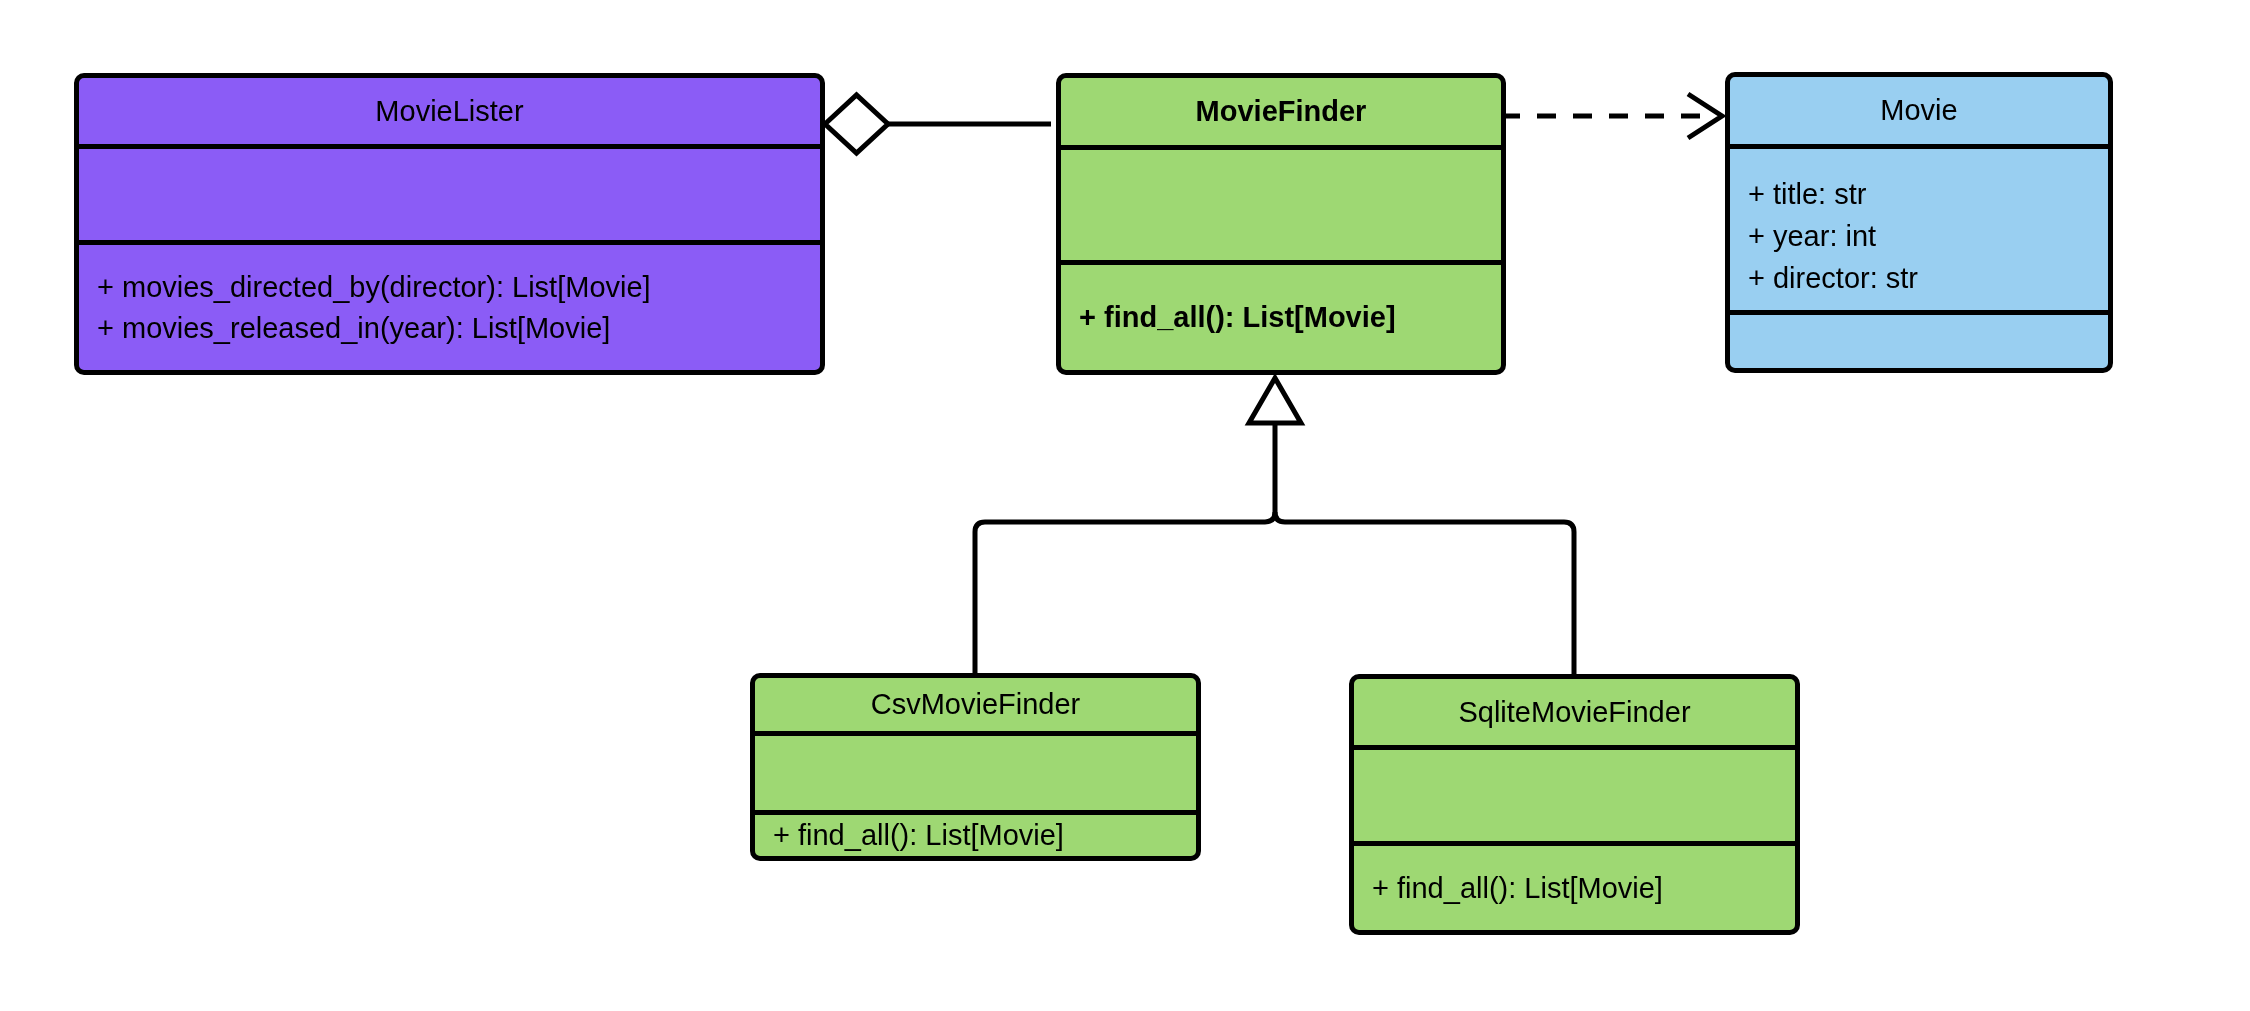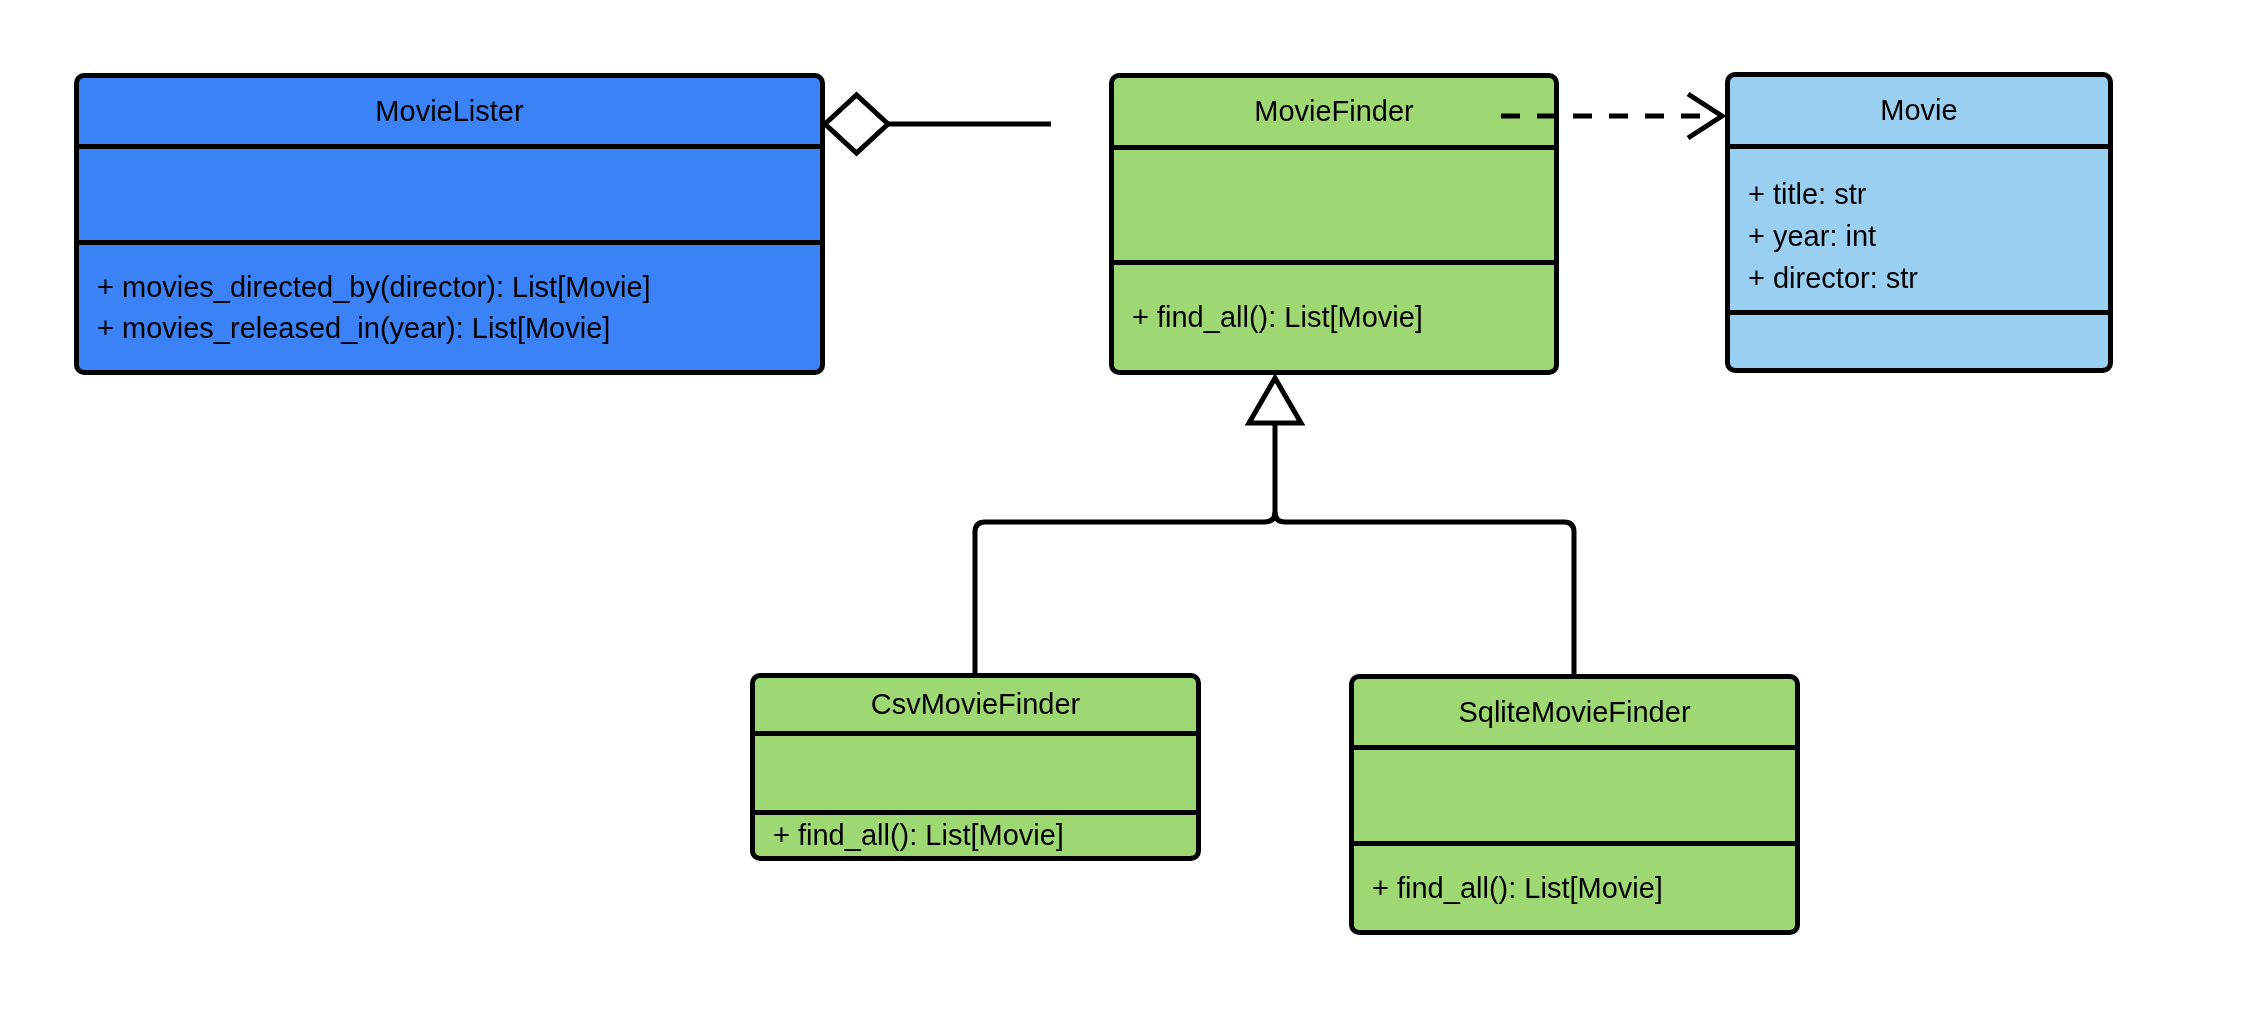--- a/index.html
+++ b/index.html
@@ -25,30 +25,30 @@
   .wire{stroke:#000;stroke-width:5;fill:none;}
   .dashed{stroke-dasharray:19 17;}
   .hollow{fill:#ffffff;stroke:#000;stroke-width:5;stroke-linejoin:miter;}
   .open-arrow{fill:none;stroke:#000;stroke-width:5;stroke-linejoin:miter;}
 </style>
 </head>
 <body>
 
 <div class="canvas">
 
-  <div class="uml-class" style="left: 74px; top: 73px; width: 751px; height: 302px; background-color: #3b82f6;">
+  <div class="uml-class" style="left: 74px; top: 73px; width: 751px; height: 302px; background-color: #8b5cf6;">
     <div class="sec sec-title" style="height:66px;">MovieLister</div>
     <div class="sec sec-attrs" style="height:91px;"></div>
     <div class="sec sec-methods">
       <div class="member">+ movies_directed_by(director): List[Movie]</div>
       <div class="member">+ movies_released_in(year): List[Movie]</div>
     </div>
   </div>
 
-  <div class="uml-class" style="left: 1109px; top: 73px; width: 450px; height: 302px; background-color: rgb(158, 216, 115);">
+  <div class="uml-class" style="left: 1056px; top: 73px; width: 450px; height: 302px; background-color: rgb(158, 216, 115); font-weight: bold;">
     <div class="sec sec-title" style="height:67px;">MovieFinder</div>
     <div class="sec sec-attrs" style="height:110px;"></div>
     <div class="sec sec-methods">
       <div class="member">+ find_all(): List[Movie]</div>
     </div>
   </div>
 
   <div class="uml-class" style="left: 1725px; top: 72px; width: 388px; height: 301px; background-color: rgb(153, 207, 241);">
     <div class="sec sec-title" style="height:67px;">Movie</div>
     <div class="sec sec-attrs attrs-movie" style="height:149px;margin-top:12px;">

